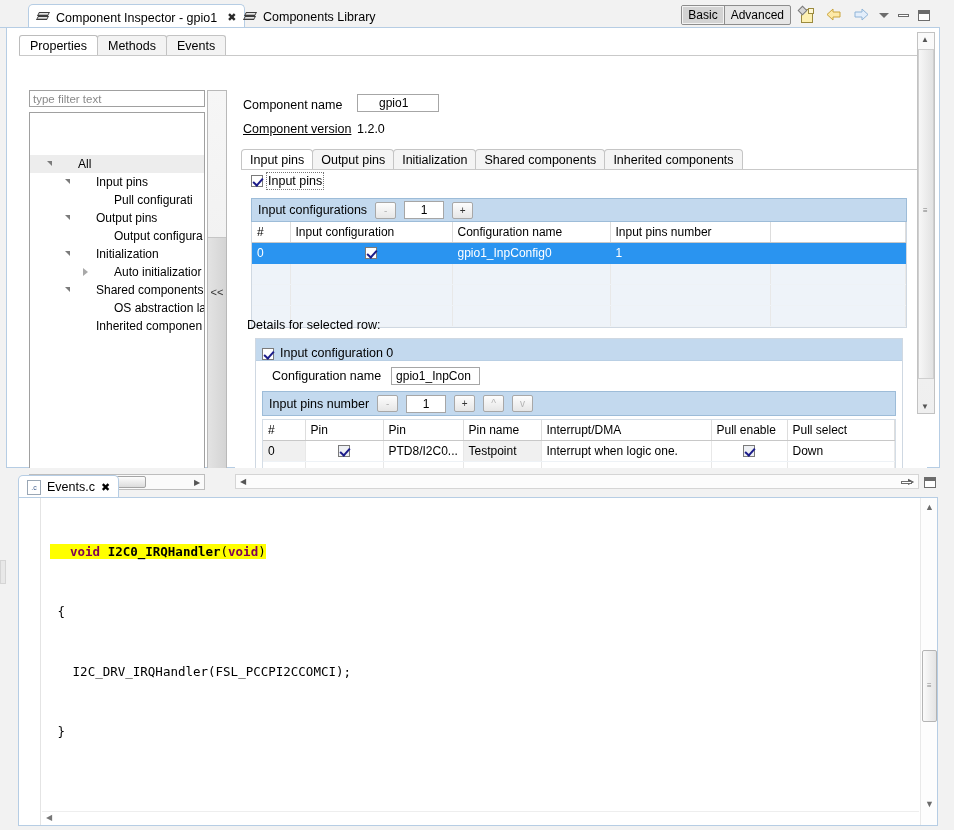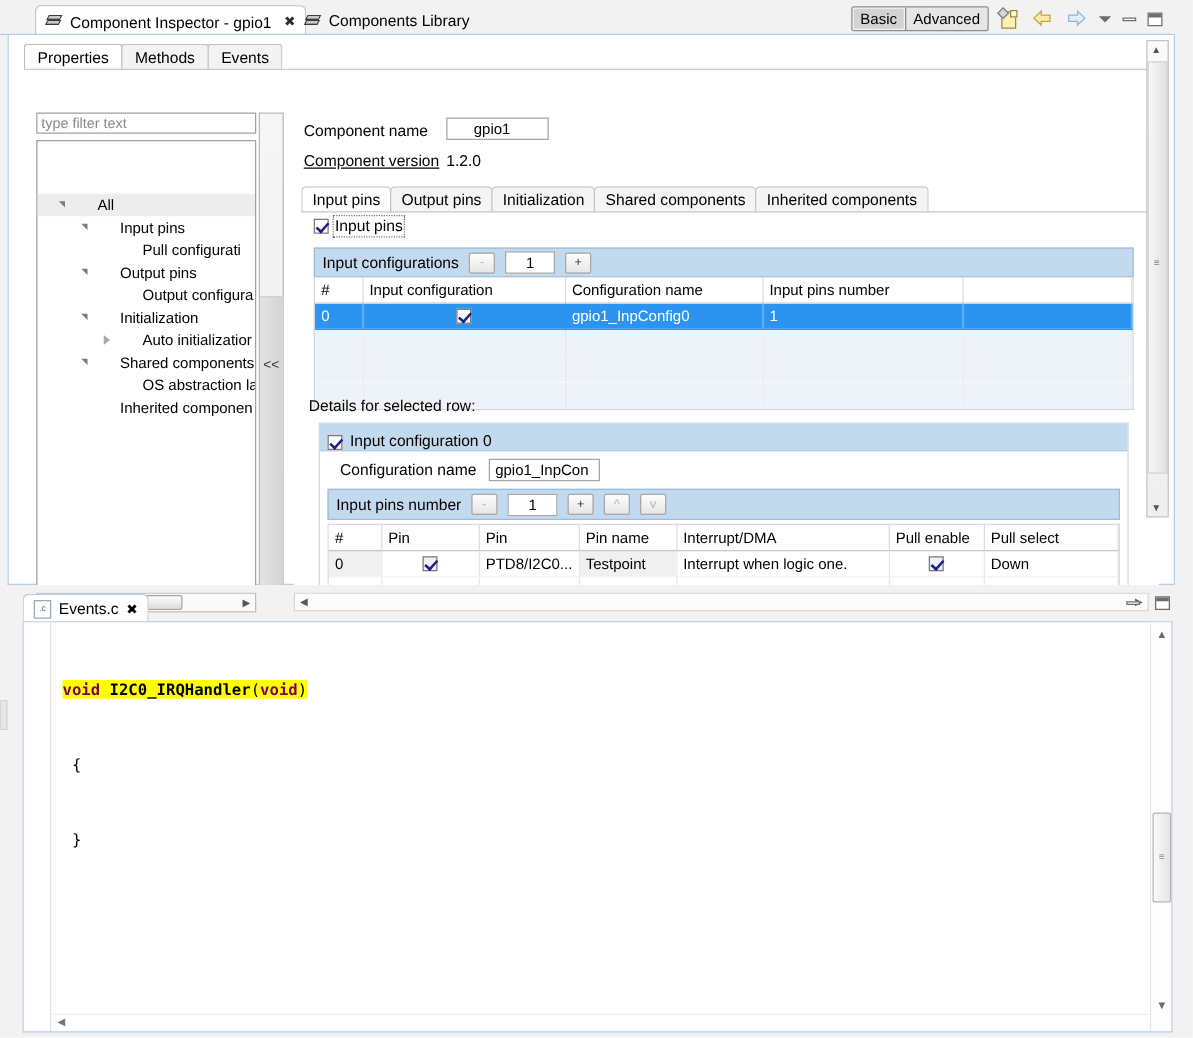--- a/index.html
+++ b/index.html
@@ -226,21 +226,21 @@
     background: #fff; border-right: 1px solid #e4e4e4;
   }
   .code {
     position: absolute; left: 23px; top: 0; right: 18px; bottom: 0;
     font-family: "DejaVu Sans Mono", monospace; font-size: 12.5px; line-height: 20px;
     padding-top: 4px; white-space: pre; overflow: hidden;
   }
   .cl { height: 20px; position: relative; padding-left: 8px; }
   .kw { color: #7f0055; font-weight: bold; }
   .fn { color: #000; font-weight: bold; }
-  .hl { background: #ffff00; }
+  .hl { background: #ffff00; padding-left: 20px; }
 
   .ed-vscroll {
     position: absolute; right: 0; top: 0; width: 17px; height: 100%;
     background: #fdfdfd; border-left: 1px solid #e9e9e9;
   }
   .ed-vthumb {
     position: absolute; left: 1px; top: 152px; width: 15px; height: 72px;
     background: linear-gradient(90deg,#fafafa,#e4e4e4); border: 1px solid #b4b4b4; border-radius: 2px;
   }
   .sb-arrow { position: absolute; left: 4px; font-size: 9px; color: #6b6b6b; }
@@ -555,20 +555,21 @@
       </div>
     </div>
     <div class="ed-tabline"></div>
 
     <div class="editor">
       <div class="gutter"></div>
 
       <div class="code">
         <div class="cl"><span class="hl"><span class="kw">void </span><span class="fn">I2C0_IRQHandler</span>(<span class="kw">void</span>)</span></div>
         <div class="cl"> {</div>
+        <div class="cl">   I2C_DRV_IRQHandler(FSL_PCCPI2CCOMCI);</div>
         <div class="cl"> }</div>
         <div class="cl"></div>
         
         
         
         
         
         
         
         

